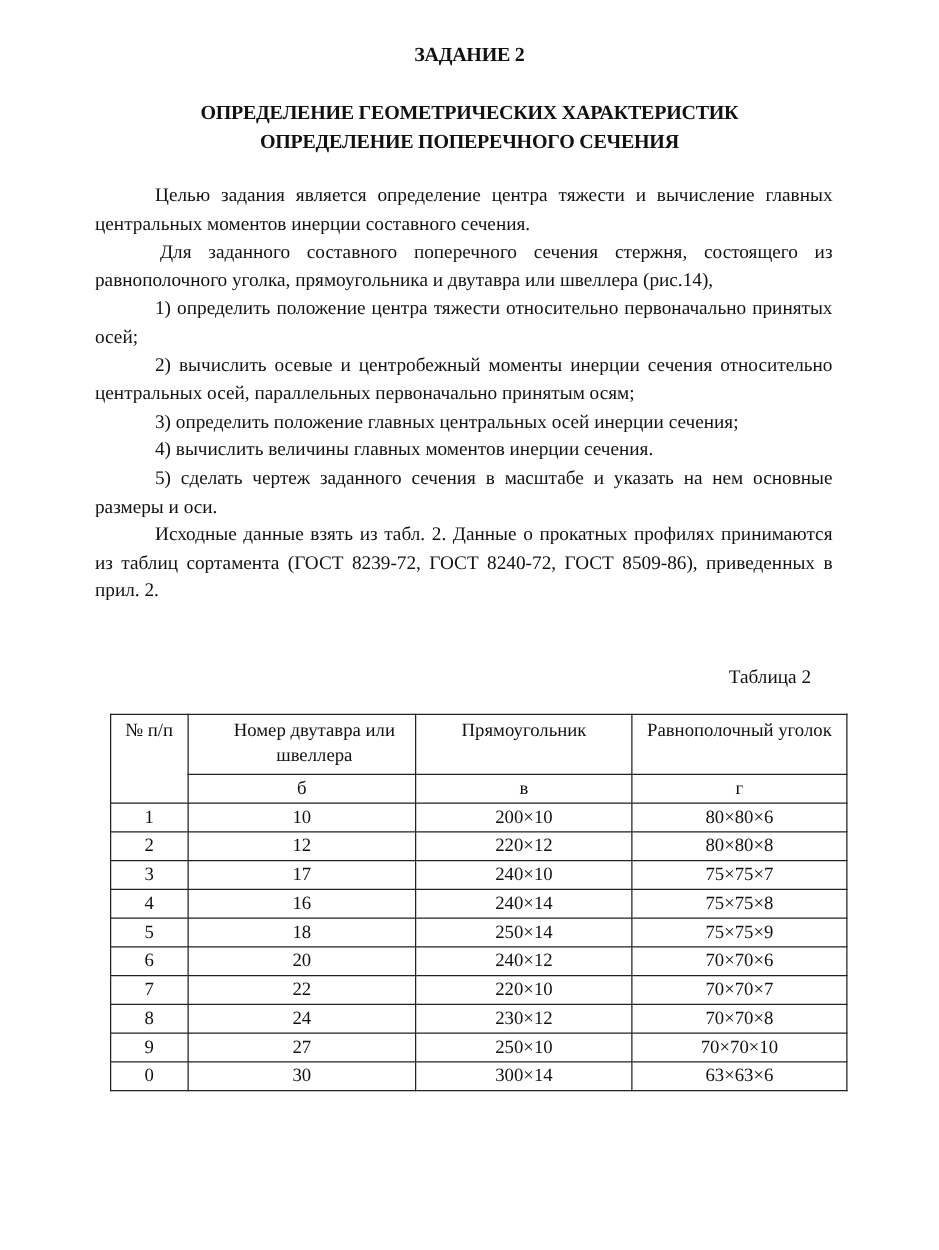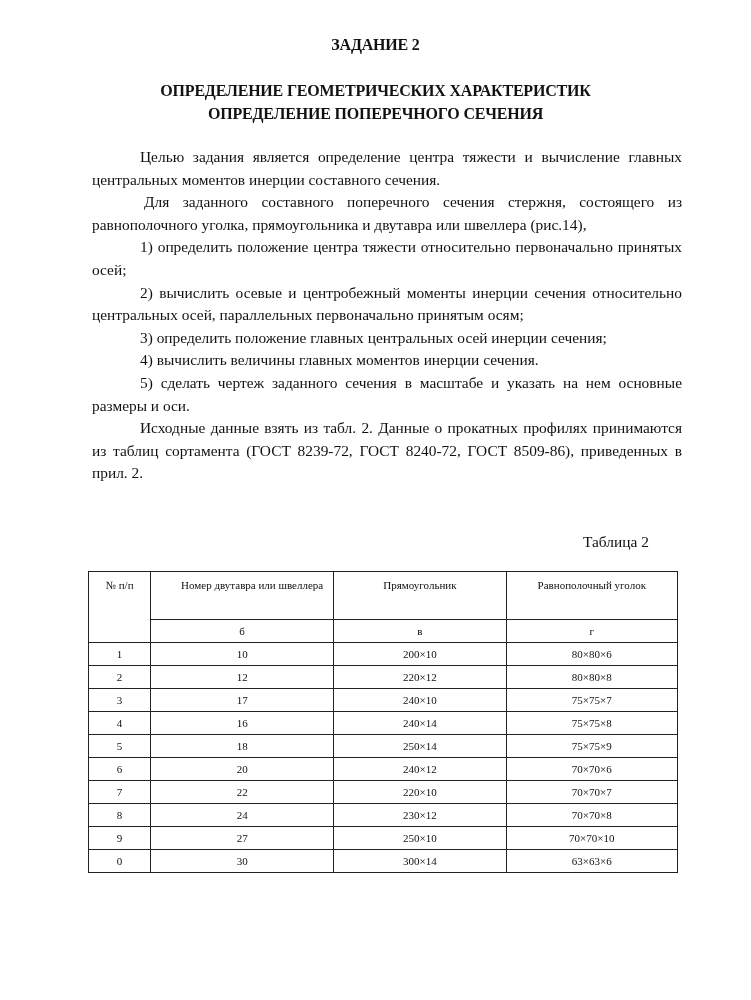--- a/index.html
+++ b/index.html
@@ -2,25 +2,25 @@
 <html><head>
   <meta charset="utf-8">
   <style>
     html, body { margin: 0; padding: 0; background: #ffffff; }
     body { width: 751px; height: 1000px; position: relative; overflow: hidden;
       font-family: "Liberation Serif", "DejaVu Serif", serif; color: #111; }
     .title { position: absolute; left: 0; width: 751px; text-align: center; font-weight: bold; font-size: 16px; letter-spacing: -0.2px; }
     .t1 { top: 36px; }
     .t2 { top: 82px; }
     .t3 { top: 105px; }
-    .body-text { position: absolute; left: 92px; width: 590px; font-size: 15.4px; line-height: 22.6px; }
+    .body-text { position: absolute; left: 76px; width: 590px; font-size: 15.4px; line-height: 22.6px; }
     .p { margin: 0; text-align: justify; text-indent: 48px; }
     .p.i52 { text-indent: 52px; }
     .caption { position: absolute; top: 533px; left: 583px; font-size: 15.4px; }
-    table { position: absolute; top: 571px; left: 88px; width: 590px; border-collapse: collapse; font-size: 11px; }
+    table { position: absolute; top: 571px; left: 88px; width: 590px; border-collapse: collapse; font-size: 15px; }
     td, th { border: 1.5px solid #222; text-align: center; font-weight: normal; padding: 0; height: 22px; line-height: 20px; }
     th { vertical-align: top; padding-top: 3px; }
     .c1 { width: 64px; } .c2 { width: 169px; } .c3 { width: 177px; } .c4 { width: 176px; }
   </style>
 </head>
 <body>
 
 <div class="title t1">ЗАДАНИЕ 2</div>
 <div class="title t2">ОПРЕДЕЛЕНИЕ ГЕОМЕТРИЧЕСКИХ ХАРАКТЕРИСТИК</div>
 <div class="title t3">ОПРЕДЕЛЕНИЕ ПОПЕРЕЧНОГО СЕЧЕНИЯ</div>

